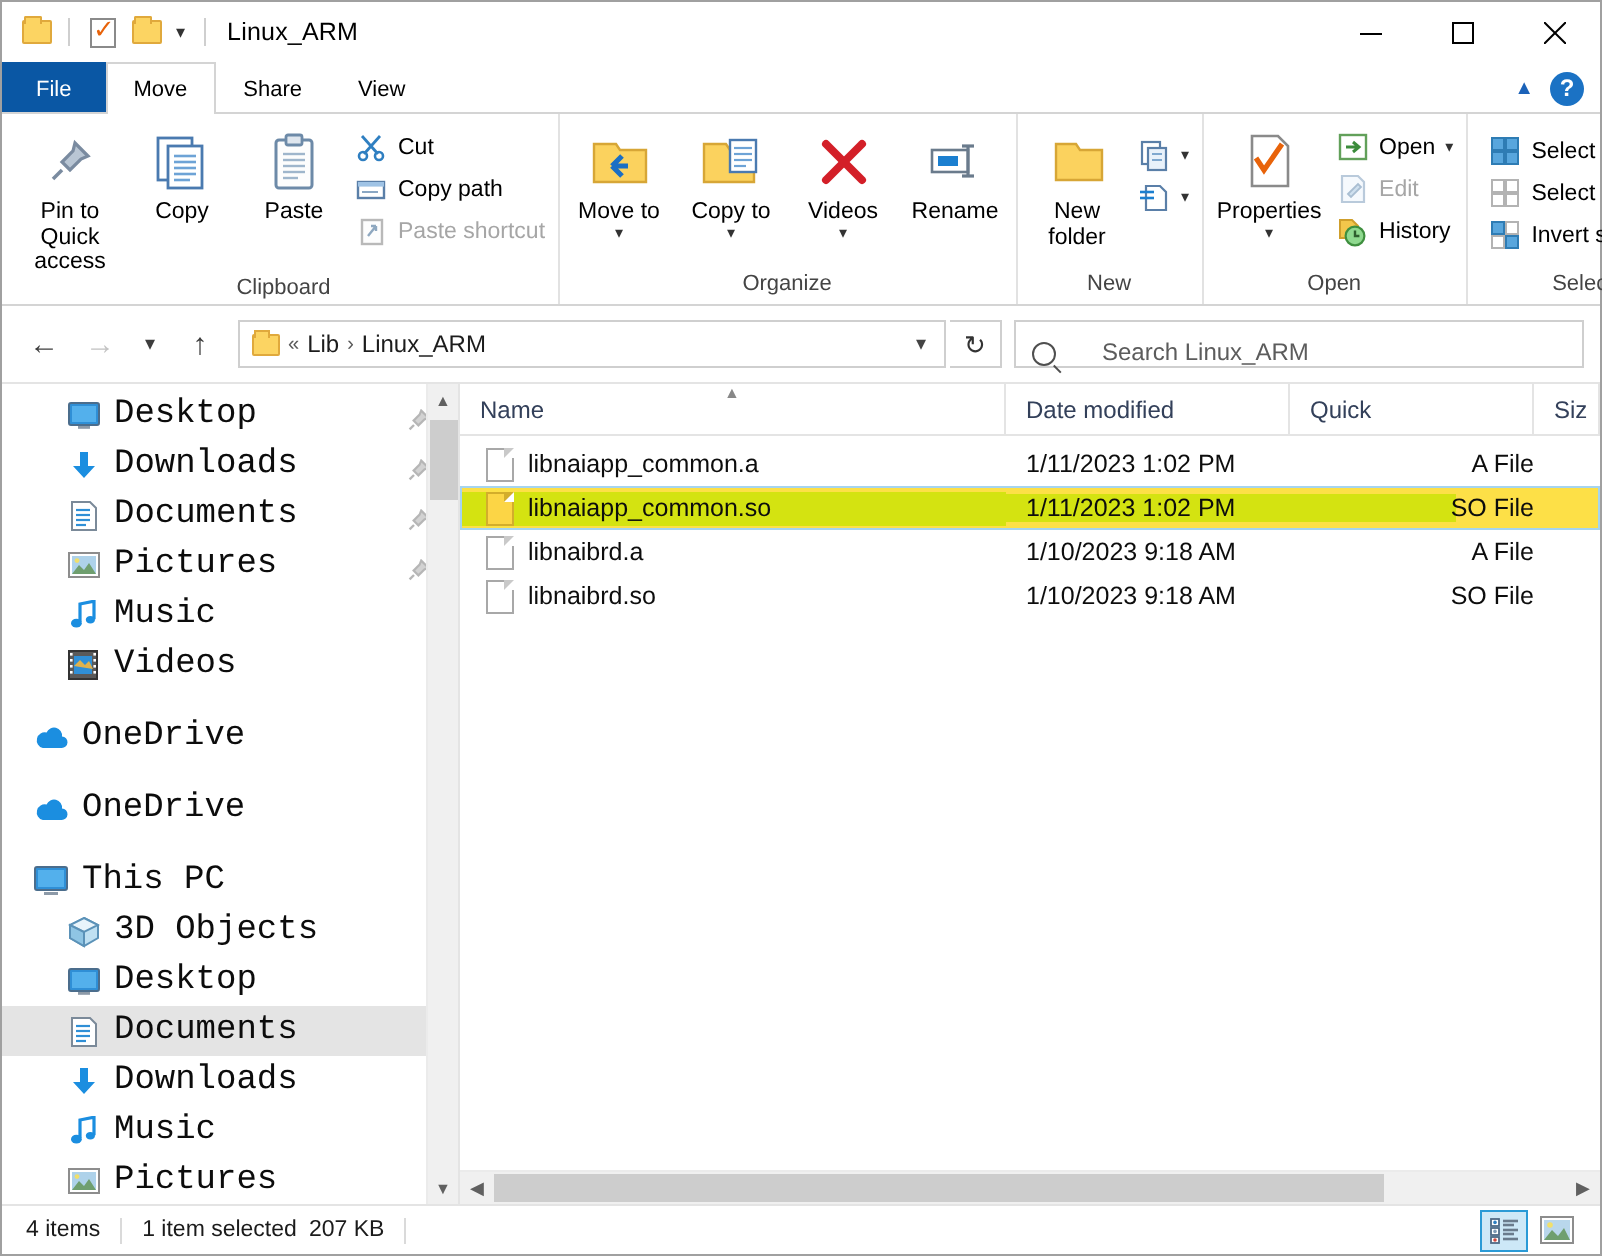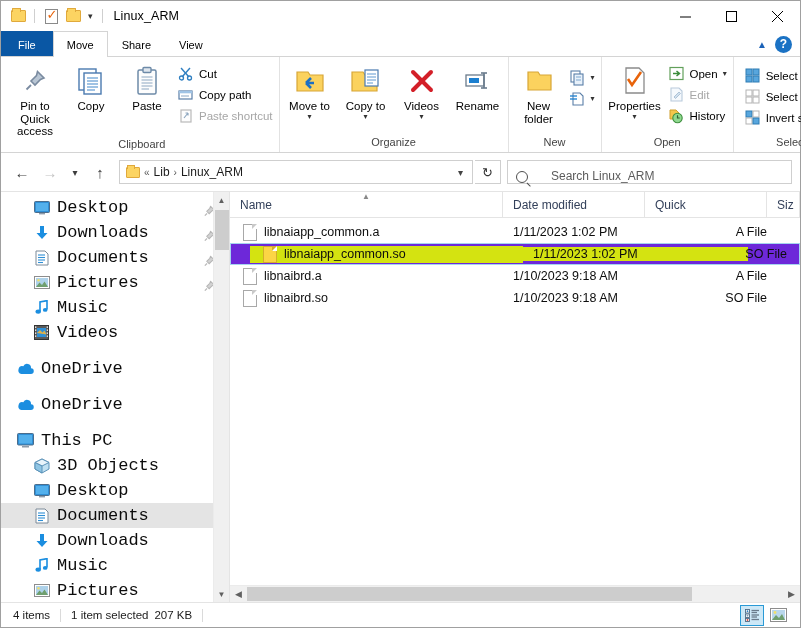--- a/index.html
+++ b/index.html
@@ -263,22 +263,22 @@
     position: absolute; left: 50%; top: 1px; transform: translateX(-50%);
     font-size: 8px; color: #888; line-height: 8px;
   }
   #filelist { flex: 1; overflow: hidden; padding-top: 3px; }
   .frow {
     height: 22px; display: flex; align-items: center;
     font-size: 12.5px; color: #0d0d0d;
     position: relative;
   }
   .frow.selected {
-    background: #6d28d9;
-    outline: 1px solid #a5d4ef; outline-offset: -1px; padding-left: 20px;
+    background: #fde047;
+    outline: 1px solid #a5d4ef; outline-offset: -1px;
   }
   .fcell { overflow: hidden; white-space: nowrap; }
   .fcell.c-name {
     width: 273px; flex: 0 0 273px;
     display: flex; align-items: center; gap: 7px; padding-left: 13px;
   }
   .fcell.c-date { width: 142px; flex: 0 0 142px; padding-left: 10px; }
   .fcell.c-type { width: 122px; flex: 0 0 122px; padding-left: 10px; text-align: right; }
   .fcell.c-size { flex: 1; padding-left: 10px; }
   .hl { background: #d4e311; }

